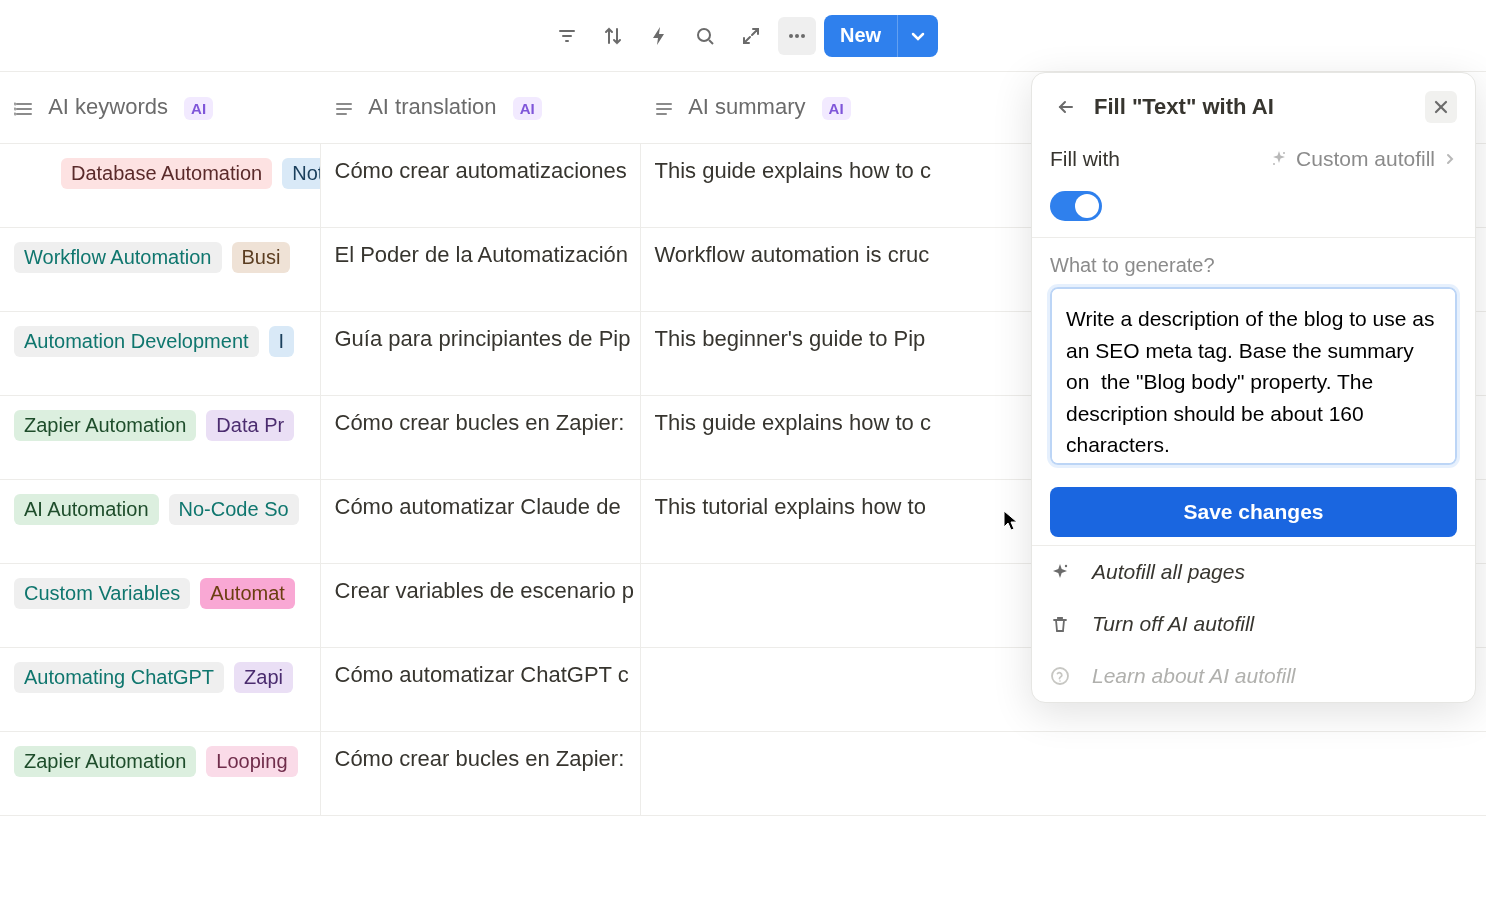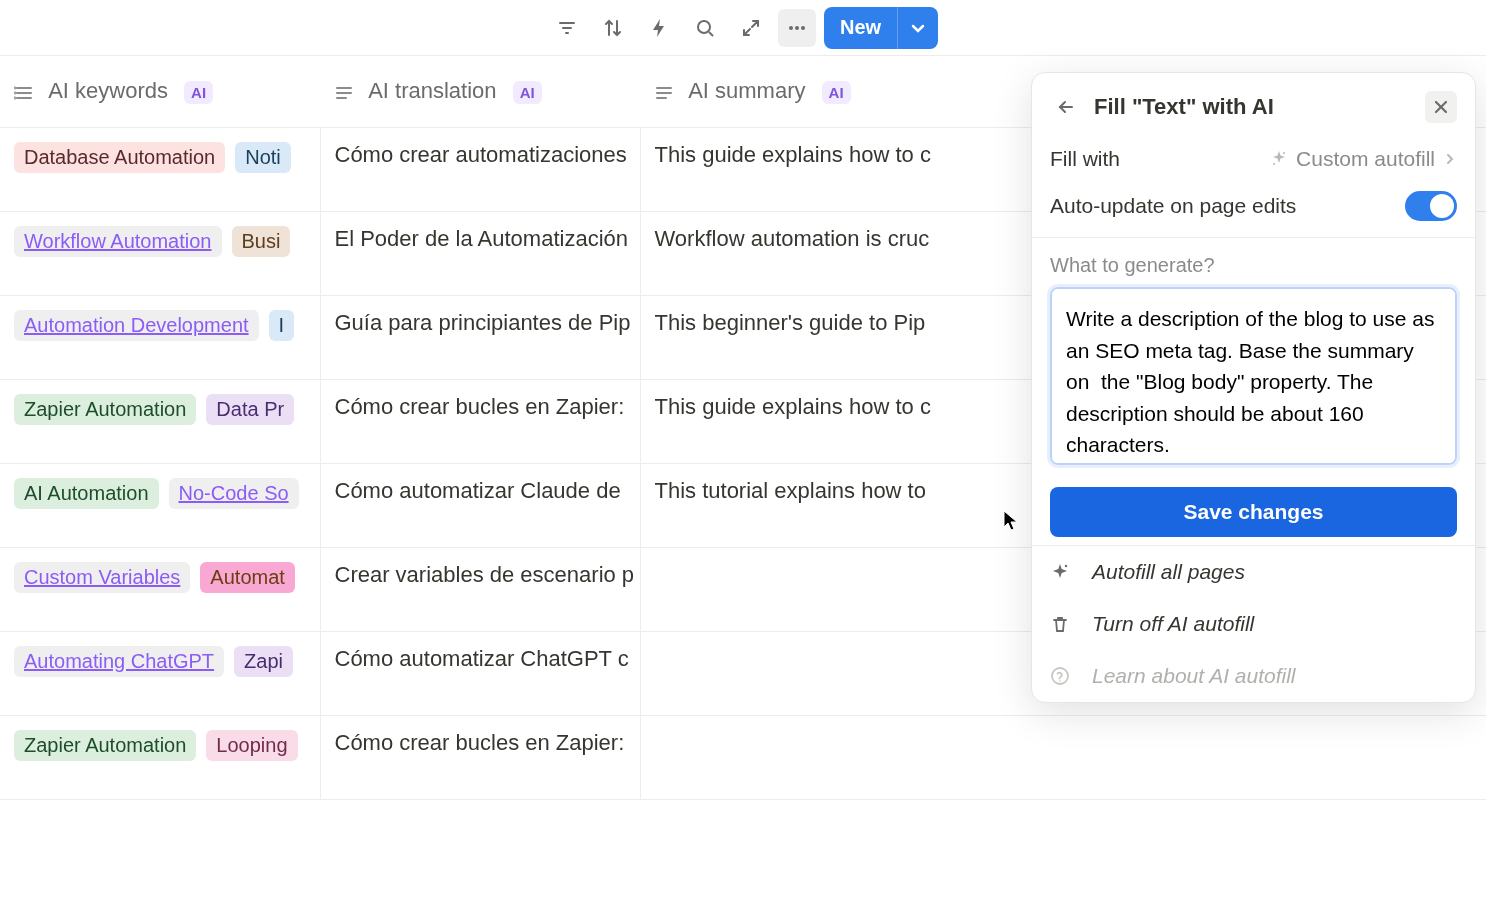--- a/index.html
+++ b/index.html
@@ -12,21 +12,21 @@
     position: relative;
   }
   
   .toolbar {
     display: flex;
     align-items: center;
     gap: 8px;
     padding: 10px 14px;
     justify-content: center;
     border-bottom: 1px solid #edece9;
-    height: 56px;
+    height: 72px;
   }
   .toolbar .icon-btn {
     width: 38px; height: 38px;
     display: inline-flex; align-items: center; justify-content: center;
     border-radius: 6px;
     color: #6b6b6b;
     cursor: pointer;
   }
   .toolbar .icon-btn.active { background: #efefef; }
   .toolbar .new-btn {
@@ -79,23 +79,23 @@
   }
   .db td:first-child { border-left: none; }
   .tag {
     display: inline-block;
     padding: 4px 10px;
     border-radius: 6px;
     font-size: 20px;
     margin-right: 10px;
     white-space: nowrap;
   }
-  .tag-red    { background:#fde2e2; color:#5a2a2a;}
+  .tag-red    { background:#fde2e2; color:#5a2a2a;margin-left:47px;}
   .tag-blue   { background:#d9e9f7; color:#1a3f5c;}
-  .tag-gray   { background:#efefef; color:#8b5cf6;text-decoration:underline;}
+  .tag-gray   { background:#efefef; color:#0f766e;}
   .tag-brown  { background:#efe2d6; color:#5b3d20;}
   .tag-green  { background:#dcefdf; color:#1e4d2b;}
   .tag-purple { background:#eadff5; color:#4b2c6f;}
   .tag-orange { background:#f9a8d4; color:#6b3e10;}
   .tag-pink   { background:#fadbe8; color:#702d4b;}
   
   .panel {
     position: absolute;
     top: 72px; right: 10px;
     width: 445px;
@@ -335,21 +335,20 @@
       </span>
       <span>Custom autofill</span>
       <span class="chev-r">
         <svg width="14" height="14" viewBox="0 0 14 14" fill="none" stroke="currentColor" stroke-width="2" stroke-linecap="round">
             <polyline points="5 3 9 7 5 11"></polyline>
           </svg>
       </span>
     </span>
   </div>
   <div class="panel-row">
-    <span>Auto-update on page edits</span>
     <div class="toggle"></div>
   </div>
   <div class="divider"></div>
   <div class="section-label">What to generate?</div>
   <textarea style="">Write a description of the blog to use as an SEO meta tag. Base the summary on  the "Blog body" property. The description should be about 160 characters.</textarea>
   <button class="save-btn">
     <span>Save changes</span>
   </button>
   <div class="action-list">
     <div class="action">

